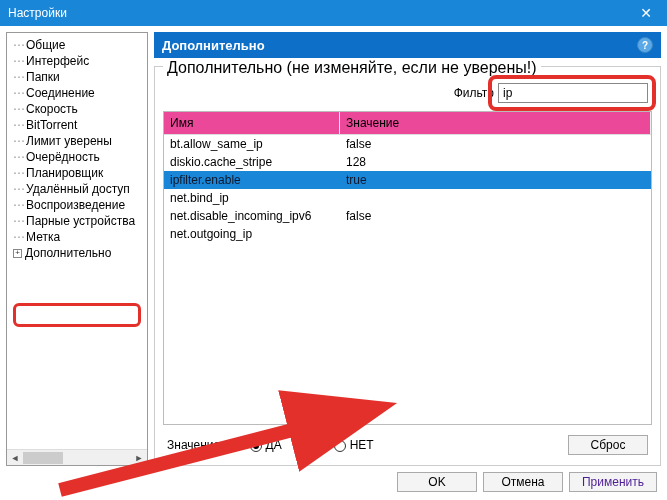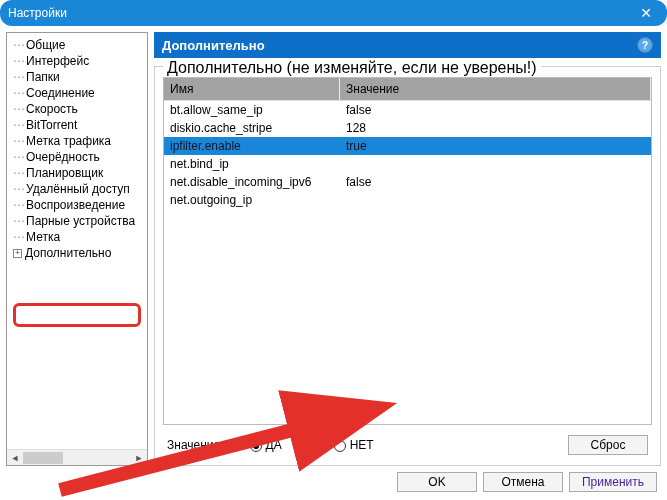--- a/index.html
+++ b/index.html
@@ -1,18 +1,18 @@
 <!DOCTYPE html>
 <html><head>
 <meta charset="utf-8">
 <style>
 * { box-sizing: border-box; margin: 0; padding: 0; }
 body { font-family: "Segoe UI", Tahoma, sans-serif; font-size: 12px; background: #fff; width: 667px; height: 500px; overflow: hidden; position: relative; }
 
-.titlebar { background: #1a86d8; color: #fff; height: 26px; display: flex; align-items: center; padding-left: 8px; border-radius: 12px; }
+.titlebar { background: #1a86d8; color: #fff; height: 26px; display: flex; align-items: center; padding-left: 8px; }
 .titlebar-title { flex: 1; font-size: 12px; }
 .titlebar-close { width: 42px; height: 26px; display: flex; align-items: center; justify-content: center; color: #fff; font-size: 14px; }
 
 .dialog-body { display: flex; height: 440px; padding: 6px 6px 0 6px; gap: 6px; }
 
 .sidebar { width: 142px; border: 1px solid #999; background: #fff; position: relative; overflow: hidden; padding: 4px 0; }
 .tree-item { display: flex; align-items: center; padding: 1px 4px 1px 6px; font-size: 12px; color: #000; white-space: nowrap; }
 .tree-item .dots { color: #999; margin-right: 2px; letter-spacing: -1px; }
 .tree-item .expander { width: 9px; height: 9px; border: 1px solid #888; display: inline-flex; align-items: center; justify-content: center; font-size: 8px; line-height: 1; margin-right: 3px; color: #333; }
 .tree-highlight { border: 3px solid #e3302b; border-radius: 6px; position: absolute; left: 6px; top: 270px; width: 128px; height: 24px; pointer-events: none; }
@@ -29,21 +29,21 @@
 .groupbox { border: 1px solid #ccc; margin-top: 8px; flex: 1; position: relative; padding: 10px 8px 8px 8px; display: flex; flex-direction: column; }
 .groupbox-label { position: absolute; top: -8px; left: 8px; background: #fff; padding: 0 4px; font-size: 16px; color: #000; }
 
 .filter-row { display: flex; justify-content: flex-end; align-items: center; margin: 6px 4px 8px 0; }
 .filter-label { margin-right: 4px; }
 .filter-wrap { position: relative; }
 .filter-input { width: 150px; height: 20px; border: 1px solid #888; padding: 0 4px; font-size: 12px; }
 .filter-highlight { position: absolute; border: 4px solid #e3302b; border-radius: 8px; top: -8px; left: -10px; right: -8px; bottom: -8px; pointer-events: none; }
 
 .table-wrap { border: 1px solid #bbb; flex: 1; min-height: 0; background: #fff; }
-.table-header { display: flex; background: #a3a3a3; border-bottom: 1px solid #ddd; }
+.table-header { display: flex; background: #ec4899; border-bottom: 1px solid #ddd; }
 .table-header .col { padding: 4px 6px; font-size: 12px; border-right: 1px solid #eee; }
 .col-name { width: 176px; }
 .col-val { flex: 1; }
 .table-body { }
 .table-row { display: flex; padding: 1px 0; font-size: 12px; }
 .table-row .cell { padding: 1px 6px; }
 .table-row.selected { background: #1a86d8; color: #0f172a; }
 
 .value-row { display: flex; align-items: center; margin-top: 8px; padding: 2px 4px; gap: 16px; }
 .value-row .lbl { margin-right: 10px; }
@@ -90,21 +90,21 @@
         <div class="tree-item">
           <span class="dots">⋯</span>
           <span>Скорость</span>
         </div>
         <div class="tree-item">
           <span class="dots">⋯</span>
           <span>BitTorrent</span>
         </div>
         <div class="tree-item">
           <span class="dots">⋯</span>
-          <span>Метка трафика</span>
+          <span>Лимит уверены</span>
         </div>
         <div class="tree-item">
           <span class="dots">⋯</span>
           <span>Очерёдность</span>
         </div>
         <div class="tree-item">
           <span class="dots">⋯</span>
           <span>Планировщик</span>
         </div>
         <div class="tree-item">
@@ -141,20 +141,27 @@
   <div class="main">
     <div class="header-banner">
       <span>Дополнительно</span>
       <span style="flex:1"></span>
       <span class="help-icon">?</span>
     </div>
 
     <div class="groupbox">
       <span class="groupbox-label">Дополнительно (не изменяйте, если не уверены!)</span>
 
+      <div class="filter-row">
+        <span class="filter-label">Фильтр</span>
+        <span class="filter-wrap">
+          <input class="filter-input" value="ip" style="">
+          <span class="filter-highlight"></span>
+        </span>
+      </div>
 
       <div class="table-wrap">
         <div class="table-header">
           <div class="col col-name">Имя</div>
           <div class="col col-val">Значение</div>
         </div>
         <div class="table-body" id="table-body">
             <div class="table-row">
               <div class="cell col-name">bt.allow_same_ip</div>
               <div class="cell col-val">false</div>

